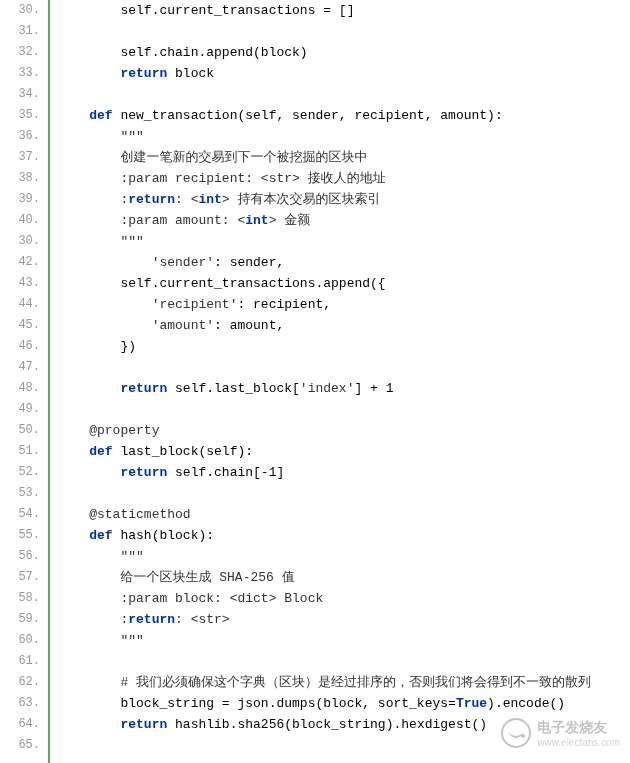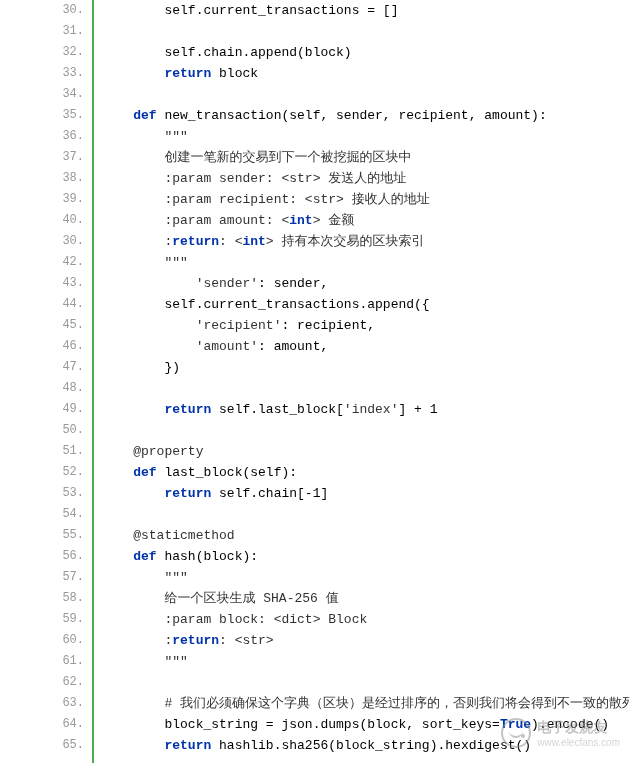--- a/index.html
+++ b/index.html
@@ -13,21 +13,20 @@
       background: #fff;
       width: 630px;
       height: 763px;
       overflow: hidden;
       position: relative;
     }
     .code-container {
       display: flex;
       width: 100%;
       height: 100%;
-      padding-left: 44px;
     }
     .gutter {
       width: 50px;
       background: #fff;
       border-right: 2px solid #4CAF50;
       padding-top: 0;
       flex-shrink: 0;
     }
     .line-number {
       color: #999;
@@ -157,24 +156,23 @@
     </div>
   <div class="code-area" id="codearea">
       <div class="code-line">        <span>self.current_transactions = []</span></div>
       <div class="code-line"></div>
       <div class="code-line">        <span>self.chain.append(block)</span></div>
       <div class="code-line">        <span class="kw">return</span><span> block</span></div>
       <div class="code-line"></div>
       <div class="code-line">    <span class="kw">def</span><span> new_transaction(self, sender, recipient, amount):</span></div>
       <div class="code-line">        <span class="str">"""</span></div>
       <div class="code-line">        <span class="str">创建一笔新的交易到下一个被挖掘的区块中</span></div>
-      <div class="code-line">        <span class="str">:param sender: &lt;str&gt; 发送人的地址</span></div>
       <div class="code-line">        <span class="str">:param recipient: &lt;str&gt; 接收人的地址</span></div>
+      <div class="code-line">        <span class="str">:</span><span class="kw">return</span><span class="str">: &lt;</span><span class="kw">int</span><span class="str">&gt; 持有本次交易的区块索引</span></div>
       <div class="code-line">        <span class="str">:param amount: &lt;</span><span class="kw">int</span><span class="str">&gt; 金额</span></div>
-      <div class="code-line">        <span class="str">:</span><span class="kw">return</span><span class="str">: &lt;</span><span class="kw">int</span><span class="str">&gt; 持有本次交易的区块索引</span></div>
       <div class="code-line">        <span class="str">"""</span></div>
       <div class="code-line">            <span class="str">'sender'</span><span>: sender,</span></div>
       <div class="code-line">        <span>self.current_transactions.append({</span></div>
       <div class="code-line">            <span class="str">'recipient'</span><span>: recipient,</span></div>
       <div class="code-line">            <span class="str">'amount'</span><span>: amount,</span></div>
       <div class="code-line">        <span>})</span></div>
       <div class="code-line"></div>
       <div class="code-line">        <span class="kw">return</span><span> self.last_block[</span><span class="str">'index'</span><span>] + 1</span></div>
       <div class="code-line"></div>
       <div class="code-line">    <span class="decorator">@property</span></div>

